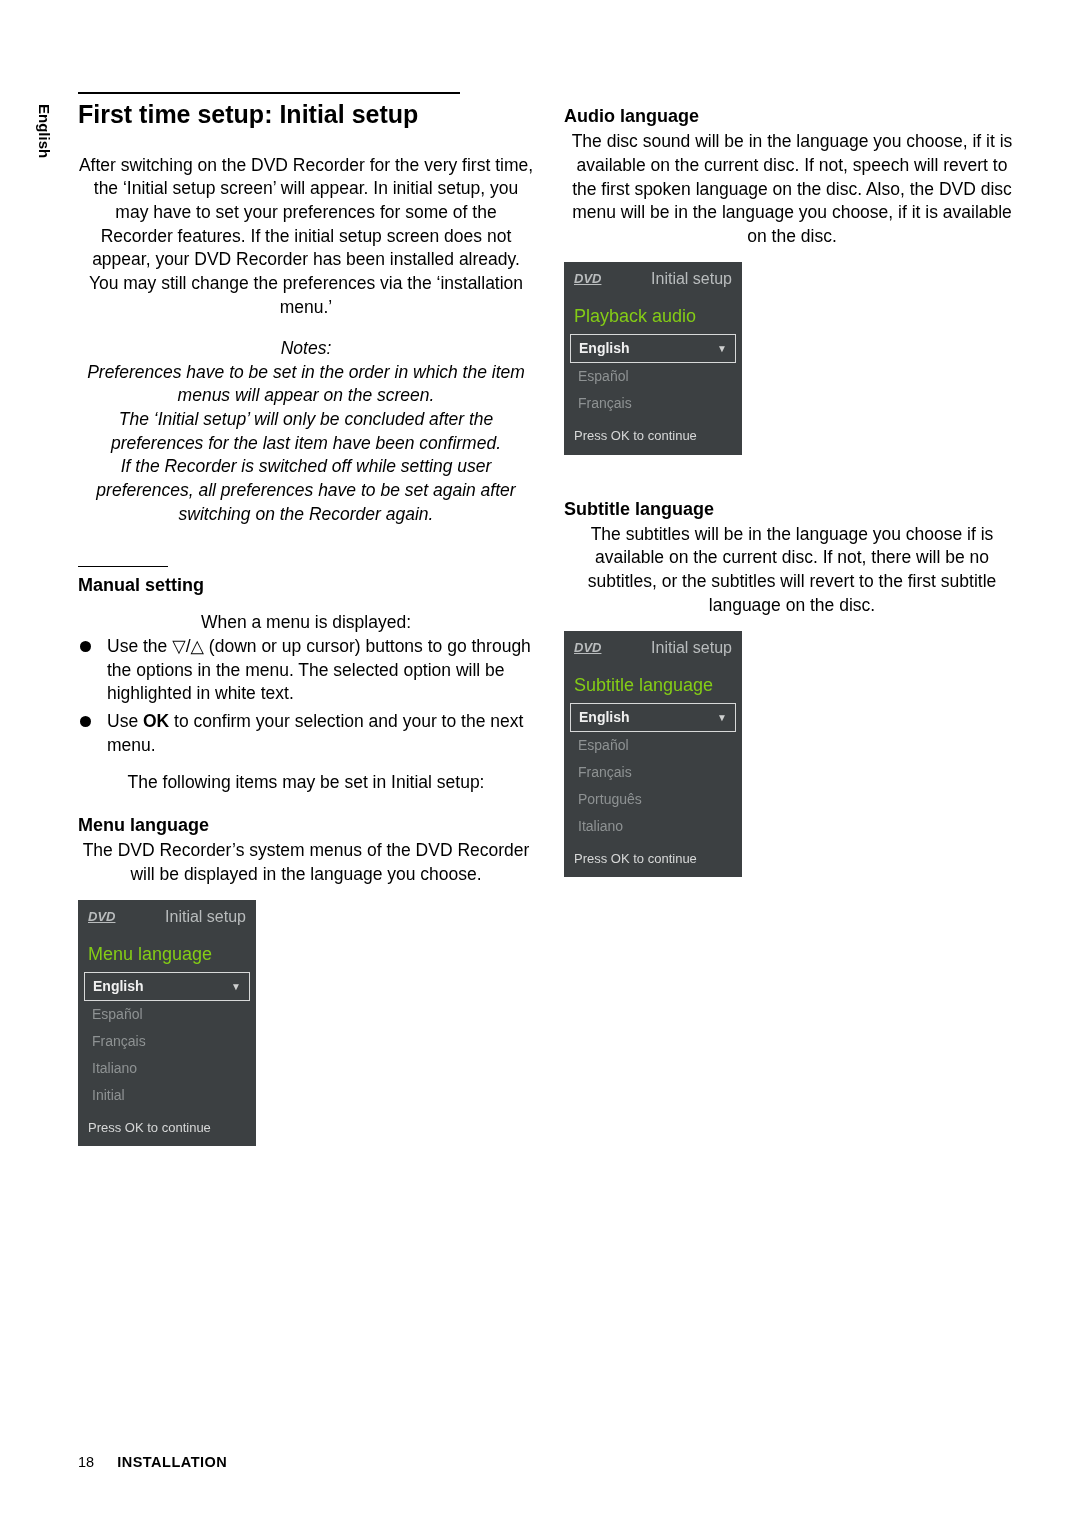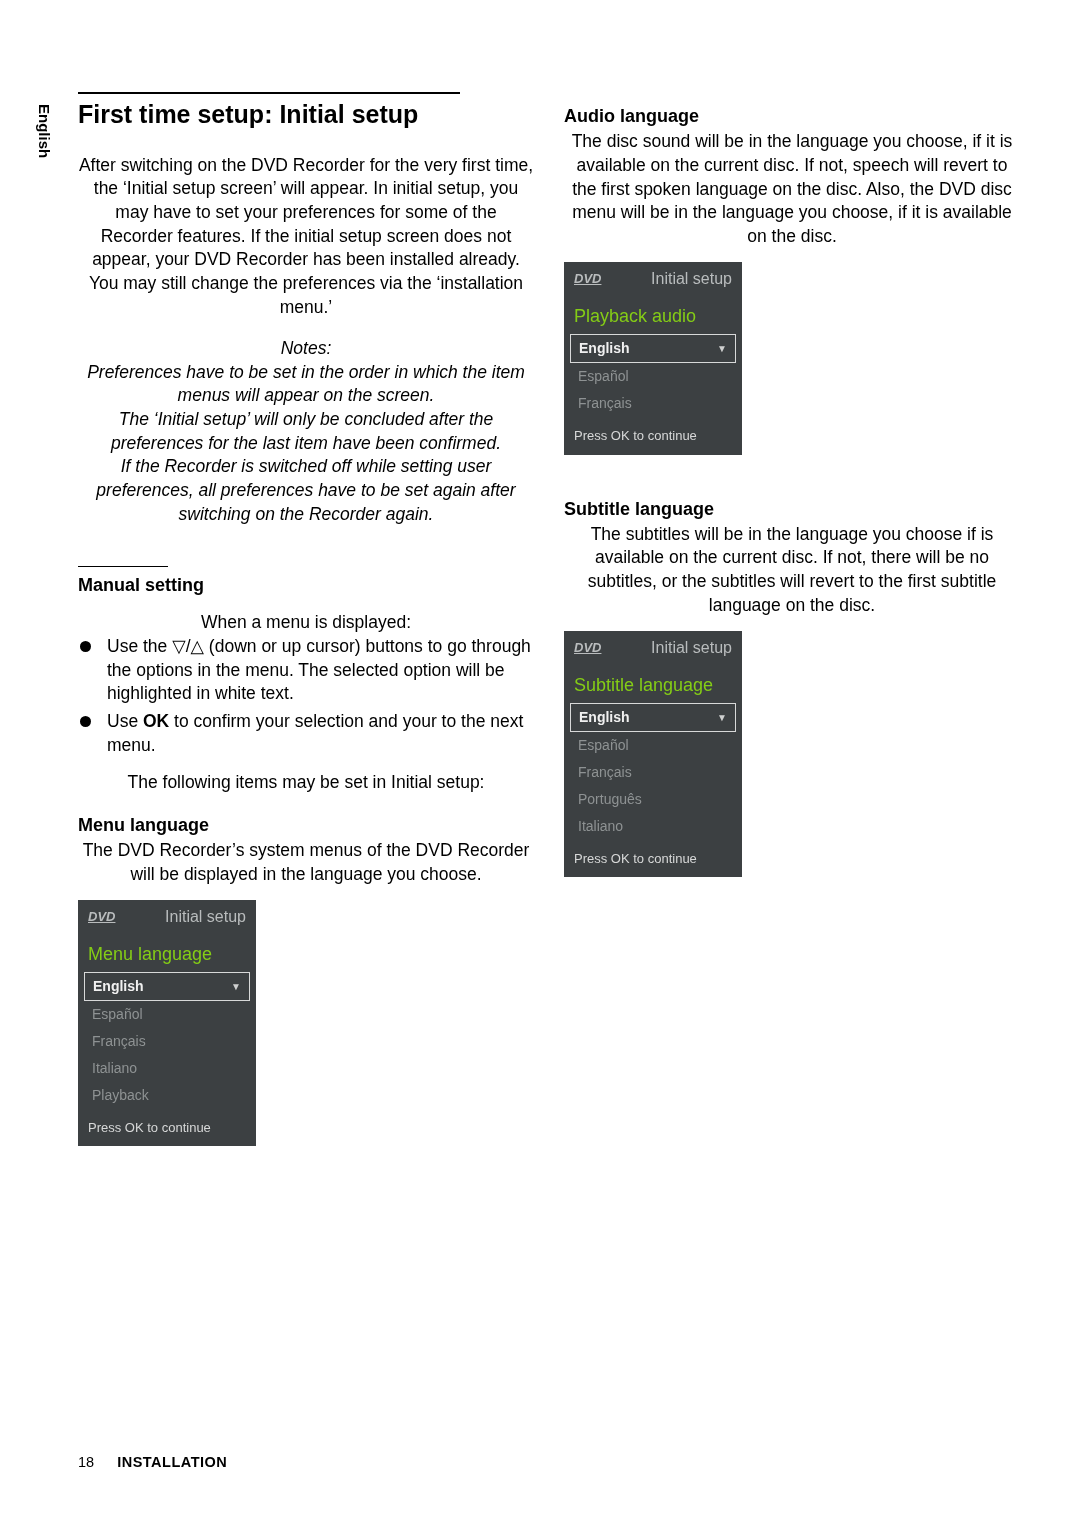--- a/index.html
+++ b/index.html
@@ -191,21 +191,21 @@
       </div>
       <div class="subhdr">Menu language</div>
       <div class="list">
         <div class="opt sel">
             <span>English</span>
             <span class="arrow">▼</span>
           </div>
         <div class="opt">Español</div>
         <div class="opt">Français</div>
         <div class="opt">Italiano</div>
-        <div class="opt">Playback</div>
+        <div class="opt">Initial</div>
       </div>
       <div class="foot">Press OK to continue</div>
     </div>
   </div>
 
   <div class="col">
     <div style="height:12px"></div>
     <div class="section-head">Audio language</div>
     <p>The disc sound will be in the language you choose, if it is available on the current disc. If not, speech will revert to the first spoken language on the disc. Also, the DVD disc menu will be in the language you choose, if it is available on the disc.</p>
 

